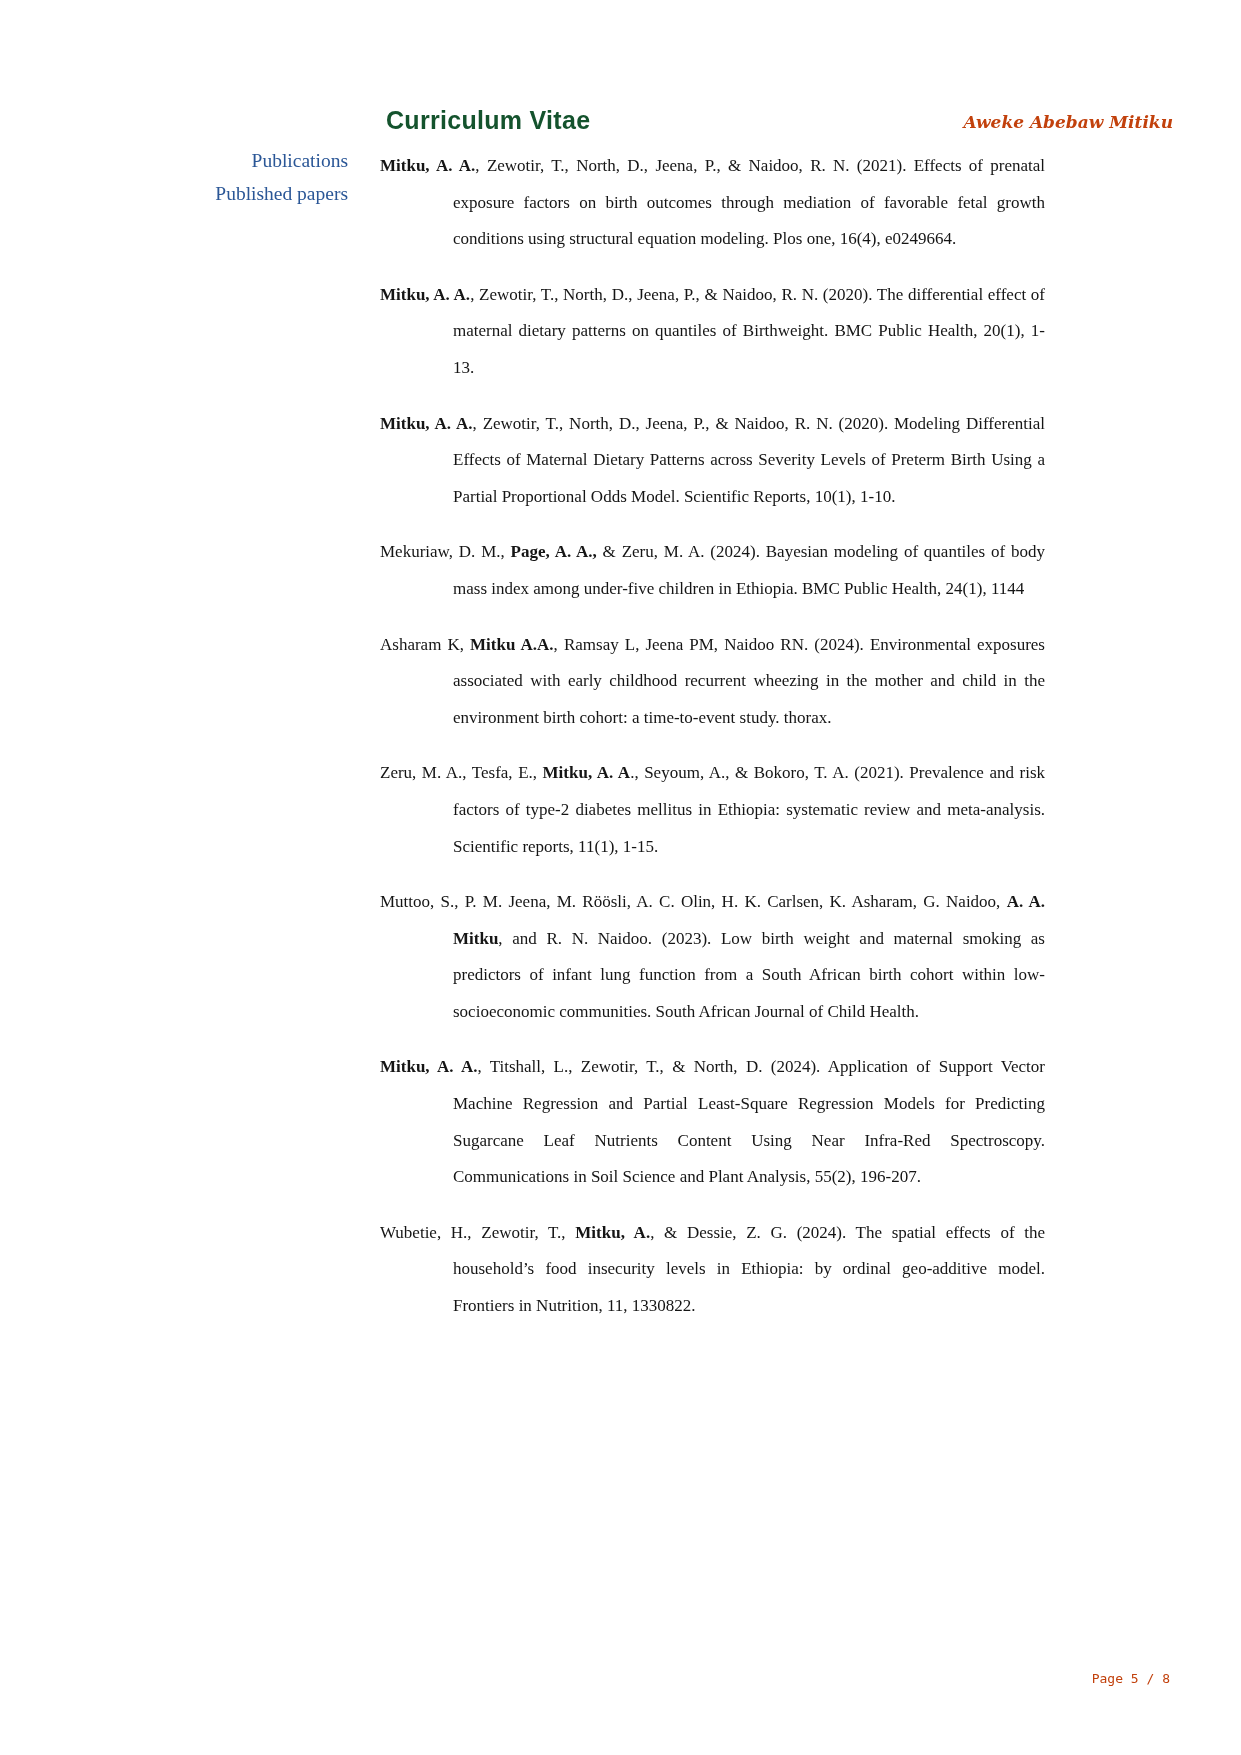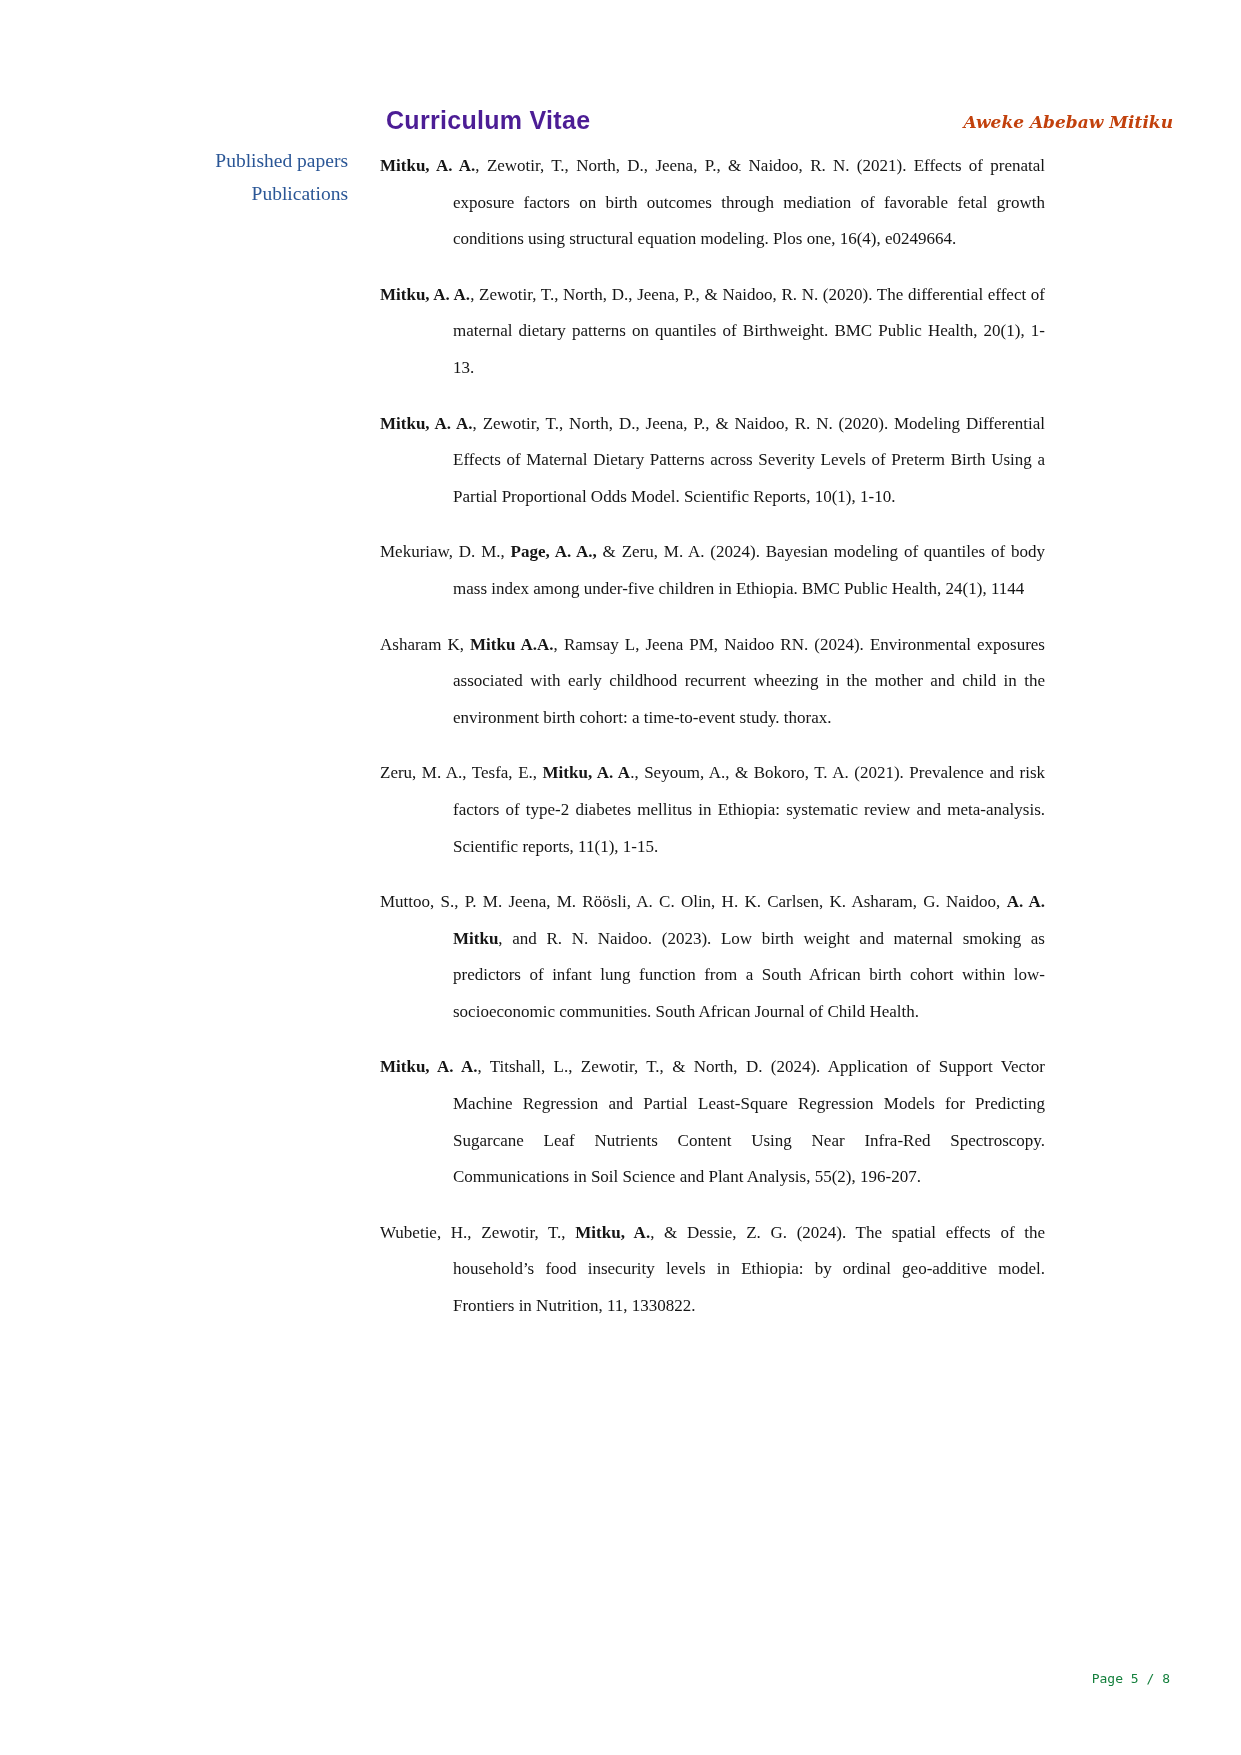--- a/index.html
+++ b/index.html
@@ -10,21 +10,21 @@
     font-family: "Liberation Serif", serif;
     overflow: hidden;
   }
   .page-title {
     position: absolute;
     left: 386px; top: 106px;
     font-family: "Liberation Sans", sans-serif;
     font-weight: bold;
     font-size: 25px;
     letter-spacing: 0.3px;
-    color: #4c1d95;
+    color: #14532d;
     white-space: nowrap;
   }
   .signature {
     position: absolute;
     right: 68px; top: 112px;
     font-family: "DejaVu Serif", serif;
     font-style: italic;
     font-weight: bold;
     font-size: 17px;
     color: #c2410c;
@@ -52,34 +52,34 @@
   .pubs p {
     margin: 0 0 19px 0;
     text-indent: -73px;
   }
   .pubs .b { font-weight: bold; margin-top: 36px; }
   .page-footer {
     position: absolute;
     right: 71px; top: 1671px;
     font-family: "DejaVu Sans Mono", monospace;
     font-size: 13px;
-    color: #15803d;
+    color: #c2410c;
     white-space: nowrap;
   }
 </style>
 </head>
 <body>
 
 <div class="page-title">Curriculum Vitae</div>
 
 <div class="signature">Aweke Abebaw Mitiku</div>
 
 <div class="side-labels">
+  <div>Publications</div>
   <div>Published papers</div>
-  <div>Publications</div>
 </div>
 
 <div class="pubs">
     <p><span class="b">Mitku, A. A.</span><span>, Zewotir, T., North, D., Jeena, P., &amp; Naidoo, R. N. (2021). Effects of prenatal exposure factors on birth outcomes through mediation of favorable fetal growth conditions using structural equation modeling. Plos one, 16(4), e0249664.</span></p>
     <p><span class="b">Mitku, A. A.</span><span>, Zewotir, T., North, D., Jeena, P., &amp; Naidoo, R. N. (2020). The differential effect of maternal dietary patterns on quantiles of Birthweight. BMC Public Health, 20(1), 1-13.</span></p>
     <p><span class="b">Mitku, A. A.</span><span>, Zewotir, T., North, D., Jeena, P., &amp; Naidoo, R. N. (2020). Modeling Differential Effects of Maternal Dietary Patterns across Severity Levels of Preterm Birth Using a Partial Proportional Odds Model. Scientific Reports, 10(1), 1-10.</span></p>
     <p><span>Mekuriaw, D. M., </span><span class="b">Page, A. A.,</span><span> &amp; Zeru, M. A. (2024). Bayesian modeling of quantiles of body mass index among under-five children in Ethiopia. BMC Public Health, 24(1), 1144</span></p>
     <p><span>Asharam K, </span><span class="b">Mitku A.A.</span><span>, Ramsay L, Jeena PM, Naidoo RN. (2024). Environmental exposures associated with early childhood recurrent wheezing in the mother and child in the environment birth cohort: a time-to-event study. thorax.</span></p>
     <p><span>Zeru, M. A., Tesfa, E., </span><span class="b">Mitku, A. A</span><span>., Seyoum, A., &amp; Bokoro, T. A. (2021). Prevalence and risk factors of type-2 diabetes mellitus in Ethiopia: systematic review and meta-analysis. Scientific reports, 11(1), 1-15.</span></p>
     <p><span>Muttoo, S., P. M. Jeena, M. Röösli, A. C. Olin, H. K. Carlsen, K. Asharam, G. Naidoo, </span><span class="b">A. A. Mitku</span><span>, and R. N. Naidoo. (2023). Low birth weight and maternal smoking as predictors of infant lung function from a South African birth cohort within low-socioeconomic communities. South African Journal of Child Health.</span></p>

